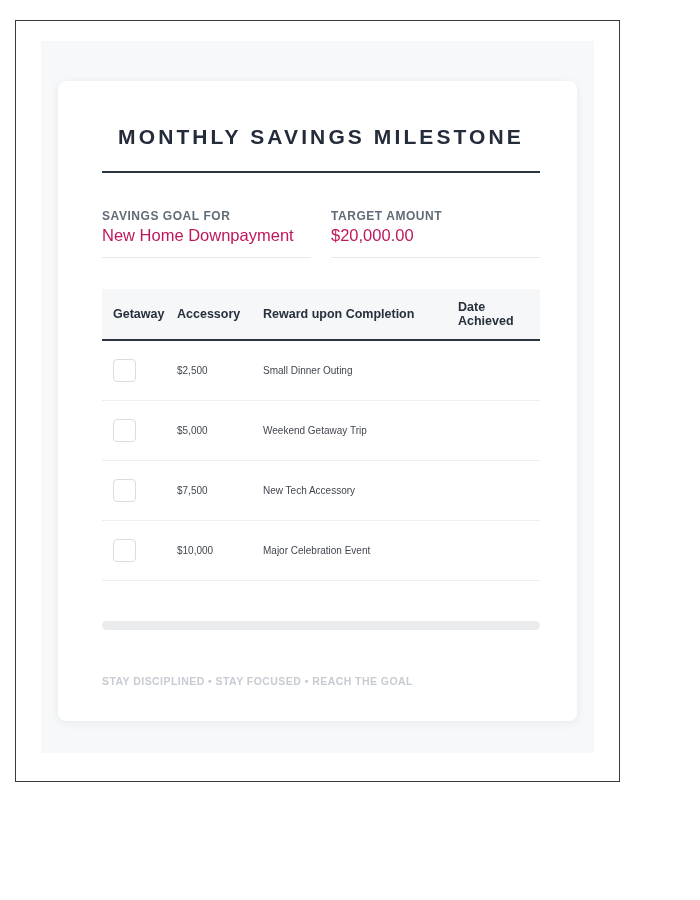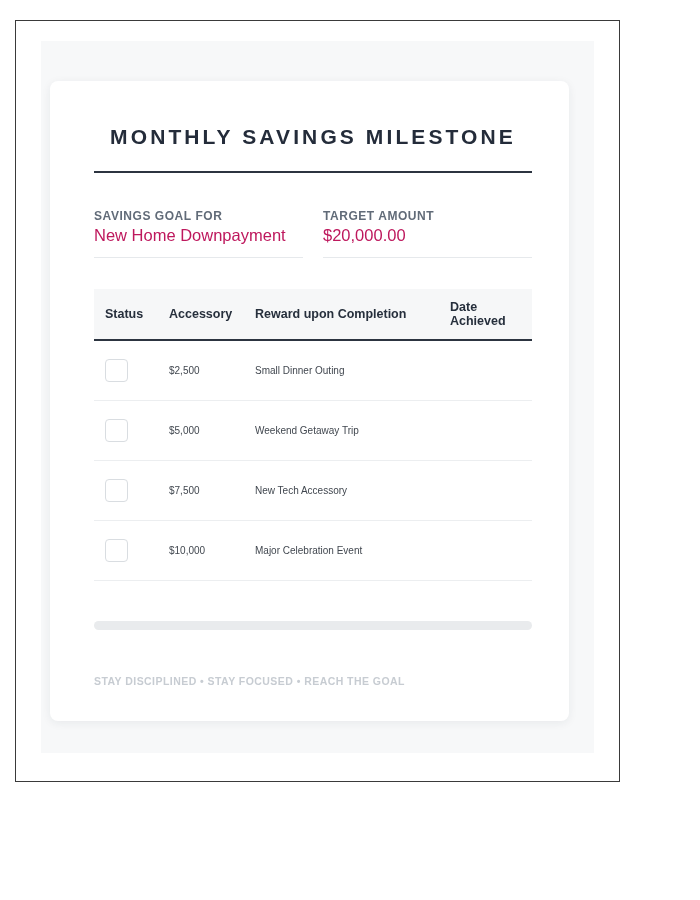--- a/index.html
+++ b/index.html
@@ -33,21 +33,21 @@
     top: 20px;
     width: 553px;
     height: 712px;
     background: #f7f8f9;
     box-sizing: border-box;
   }
 
   
   .card {
     position: absolute;
-    left: 9px;
+    left: 17px;
     top: 40px;
     width: 519px;
     height: 640px;
     background: #ffffff;
     border-radius: 8px;
     box-shadow: 0 2px 10px rgba(30,40,60,0.07);
     box-sizing: border-box;
   }
 
   .card-inner {
@@ -203,21 +203,21 @@
           <div class="meta-field amount">
             <div class="meta-label">TARGET AMOUNT</div>
             <div class="meta-value">$20,000.00</div>
             <div class="meta-underline"></div>
           </div>
         </div>
 
         <table class="milestone-table">
           <thead>
             <tr>
-              <th class="th-status">Status</th>
+              <th class="th-status">Getaway</th>
               <th class="th-ms">Accessory</th>
               <th class="th-reward">Reward upon Completion</th>
               <th class="th-date">Date Achieved</th>
             </tr>
           </thead>
           <tbody id="table-body">
               <tr>
                 <td class="td-status">
                   <span class="checkbox"></span>
                 </td>

